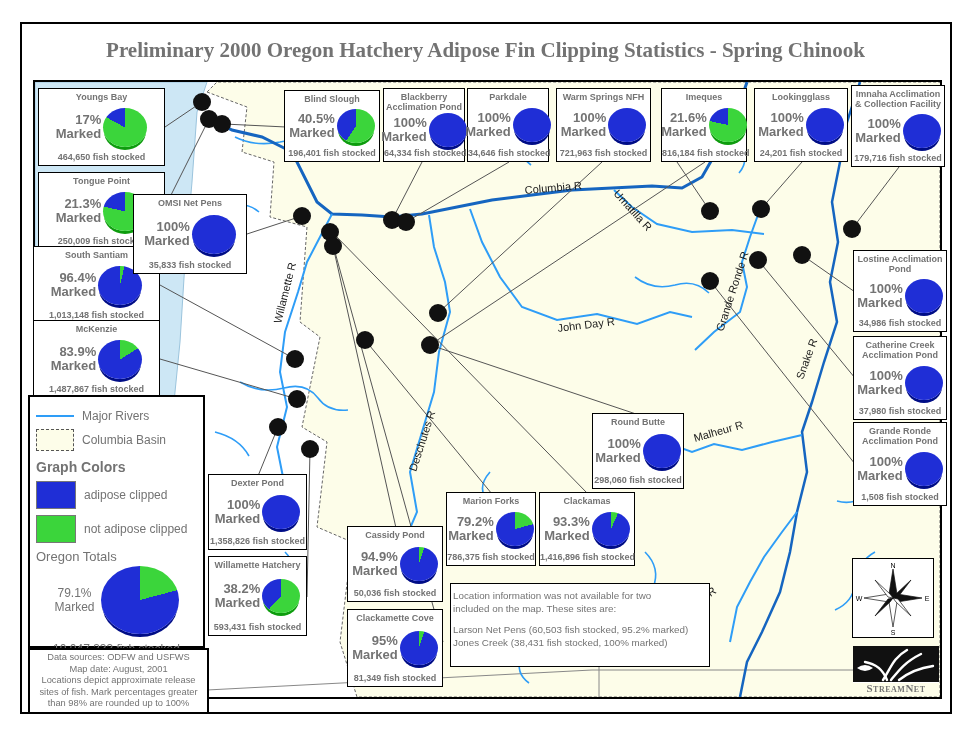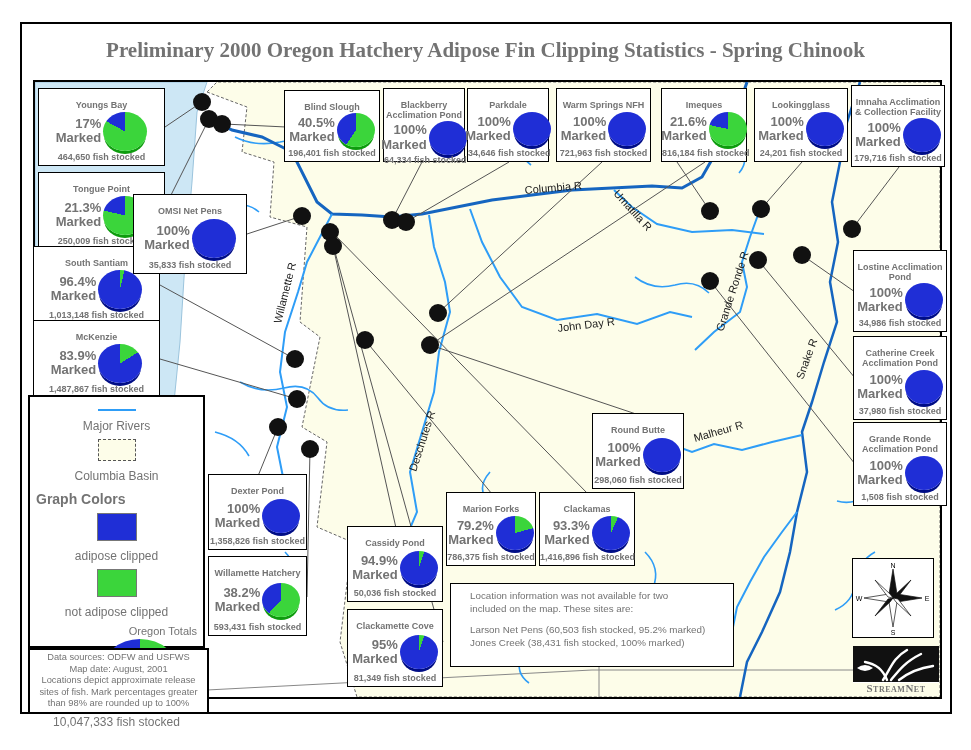--- a/index.html
+++ b/index.html
@@ -8,47 +8,47 @@
   #page-border{position:absolute;left:20px;top:22px;width:928px;height:688px;border:2px solid #000;}
   #map-title{position:absolute;left:0;top:38px;width:971px;text-align:center;
              font-family:"Liberation Serif",serif;font-weight:bold;font-size:21px;}
   #map-frame{position:absolute;left:33px;top:80px;width:905px;height:615px;border:2px solid #000;
              background:#fff;overflow:hidden;}
   #map-svg{position:absolute;left:0;top:0;}
   .river-label{font-size:11px;fill:#1a1a1a;font-family:"Liberation Sans",sans-serif;}
   
   .site-box{position:absolute;background:#fff;border:1.6px solid #000;text-align:center;
             display:flex;flex-direction:column;justify-content:space-between;z-index:5;}
-  .site-name{font-weight:bold;font-size:9px;line-height:1.15;padding:11px 2px 0 2px;text-align:center;}
+  .site-name{font-weight:bold;font-size:9px;line-height:1.15;padding:3px 2px 0 2px;text-align:center;}
   .site-row{display:flex;align-items:center;justify-content:center;gap:2px;flex:1;}
   .site-pct{font-size:13px;font-weight:bold;line-height:1.1;text-align:right;white-space:nowrap;}
   .pie{width:44px;height:39px;border-radius:50%;flex:0 0 auto;}
   .pie.small{width:38px;height:34px;}
   .site-stocked{font-weight:bold;font-size:9px;padding-bottom:3px;white-space:nowrap;}
   
   #legend-panel{position:absolute;left:28px;top:395px;width:177px;height:253px;background:#fff;
                 border:2px solid #000;z-index:6;padding:6px 6px 0 6px;box-sizing:border-box;}
-  .lg-row{display:flex;align-items:center;gap:8px;margin:6px 0;flex-direction:column;}
+  .lg-row{display:flex;align-items:center;gap:8px;margin:6px 0;}
   .lg-line{width:38px;height:0;border-top:2.5px solid #2e9df7;}
   .lg-basin{width:36px;height:20px;background:#fdfde9;border:1.5px dashed #555;}
   .lg-blue{width:38px;height:26px;background:#1f2ed6;border:1px solid #777;}
   .lg-green{width:38px;height:26px;background:#3bd53b;border:1px solid #777;}
   .lg-label{font-size:12px;}
   .lg-heading{font-size:14px;font-weight:bold;margin:8px 0 2px 0;}
-  #totals-title{text-align:right;font-size:11px;margin-top:6px;}
+  #totals-title{text-align:left;font-size:13px;margin-top:6px;}
   #totals-row{display:flex;align-items:center;justify-content:center;gap:6px;margin-top:2px;}
   #totals-pct{font-size:12px;text-align:center;line-height:1.2;}
   #totals-pie{width:78px;height:68px;border-radius:50%;}
   #totals-stocked{text-align:center;font-size:12px;margin-top:8px;}
   
   #sources-box{position:absolute;left:28px;top:648px;width:177px;height:62px;background:#fff;
                border:2px solid #000;z-index:6;font-size:9.3px;text-align:center;line-height:1.25;
                display:flex;flex-direction:column;justify-content:center;}
-  #location-box{position:absolute;left:450px;top:583px;width:284px;height:84px;background:#fff;
-                border:1.6px solid #000;z-index:6;font-size:9.8px;line-height:1.3;padding:6px 19px;
+  #location-box{position:absolute;left:450px;top:583px;width:260px;height:84px;background:#fff;
+                border:1.6px solid #000;z-index:6;font-size:9.8px;line-height:1.3;padding:6px 2px;
                 box-sizing:border-box;}
   .loc-gap{height:9px;}
   
   #compass-box{position:absolute;left:852px;top:558px;width:80px;height:78px;background:#fff;
                border:1.6px solid #000;z-index:6;}
   #logo-box{position:absolute;left:853px;top:646px;width:86px;height:37px;z-index:6;background:#fff;}
   #logo-art{width:86px;height:36px;background:#111;position:relative;overflow:hidden;}
   #logo-word{font-family:"Liberation Serif",serif;font-size:11px;letter-spacing:0.5px;
              text-align:center;font-variant:small-caps;font-weight:bold;line-height:13px;}
 </style>

